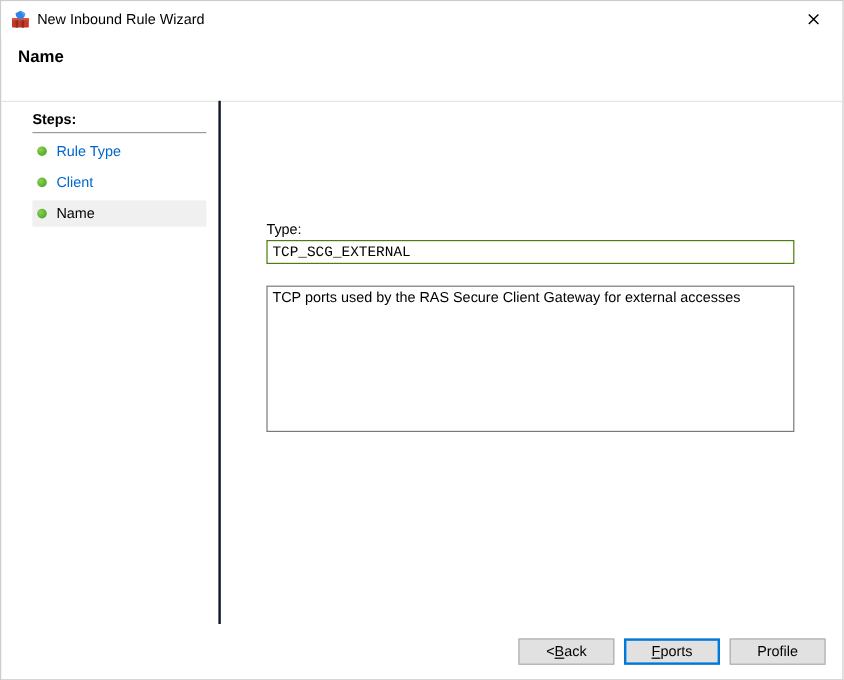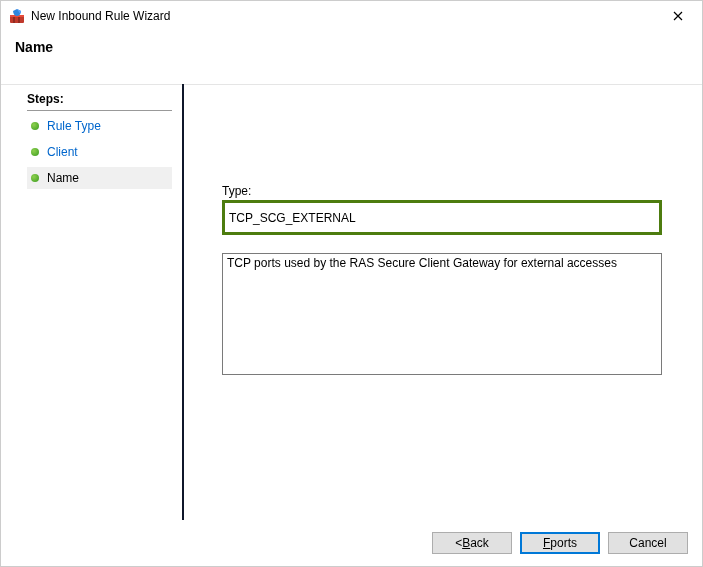--- a/index.html
+++ b/index.html
@@ -97,25 +97,25 @@
       padding: 100px 40px 0 38px;
       position: relative;
     }
     .field-label {
       font-size: 12px;
       color: #000;
       margin-bottom: 2px;
     }
     .text-input {
       width: 440px;
-      height: 35px;
-      border: 3px solid #4d7c0f;
+      height: 20px;
+      border: 1px solid #4d7c0f;
       padding: 1px 4px;
       font-size: 12px;
-      font-family: Liberation Sans, sans-serif;
+      font-family: Liberation Mono, monospace;
     }
     .textarea-input {
       width: 440px;
       height: 122px;
       border: 1px solid #7a7a7a;
       padding: 2px 4px;
       font-size: 12px;
       font-family: Liberation Sans, sans-serif;
       resize: none;
     }
@@ -211,14 +211,14 @@
 <div class="button-bar">
   <button class="btn">
       <span>&lt; </span>
       <span class="mnemonic">B</span>
       <span>ack</span>
     </button>
   <button class="btn default">
       <span class="mnemonic">F</span>
       <span>ports</span>
     </button>
-  <button class="btn">Cancel</button>
+  <button class="btn">Profile</button>
 </div>
 
 </body></html>

